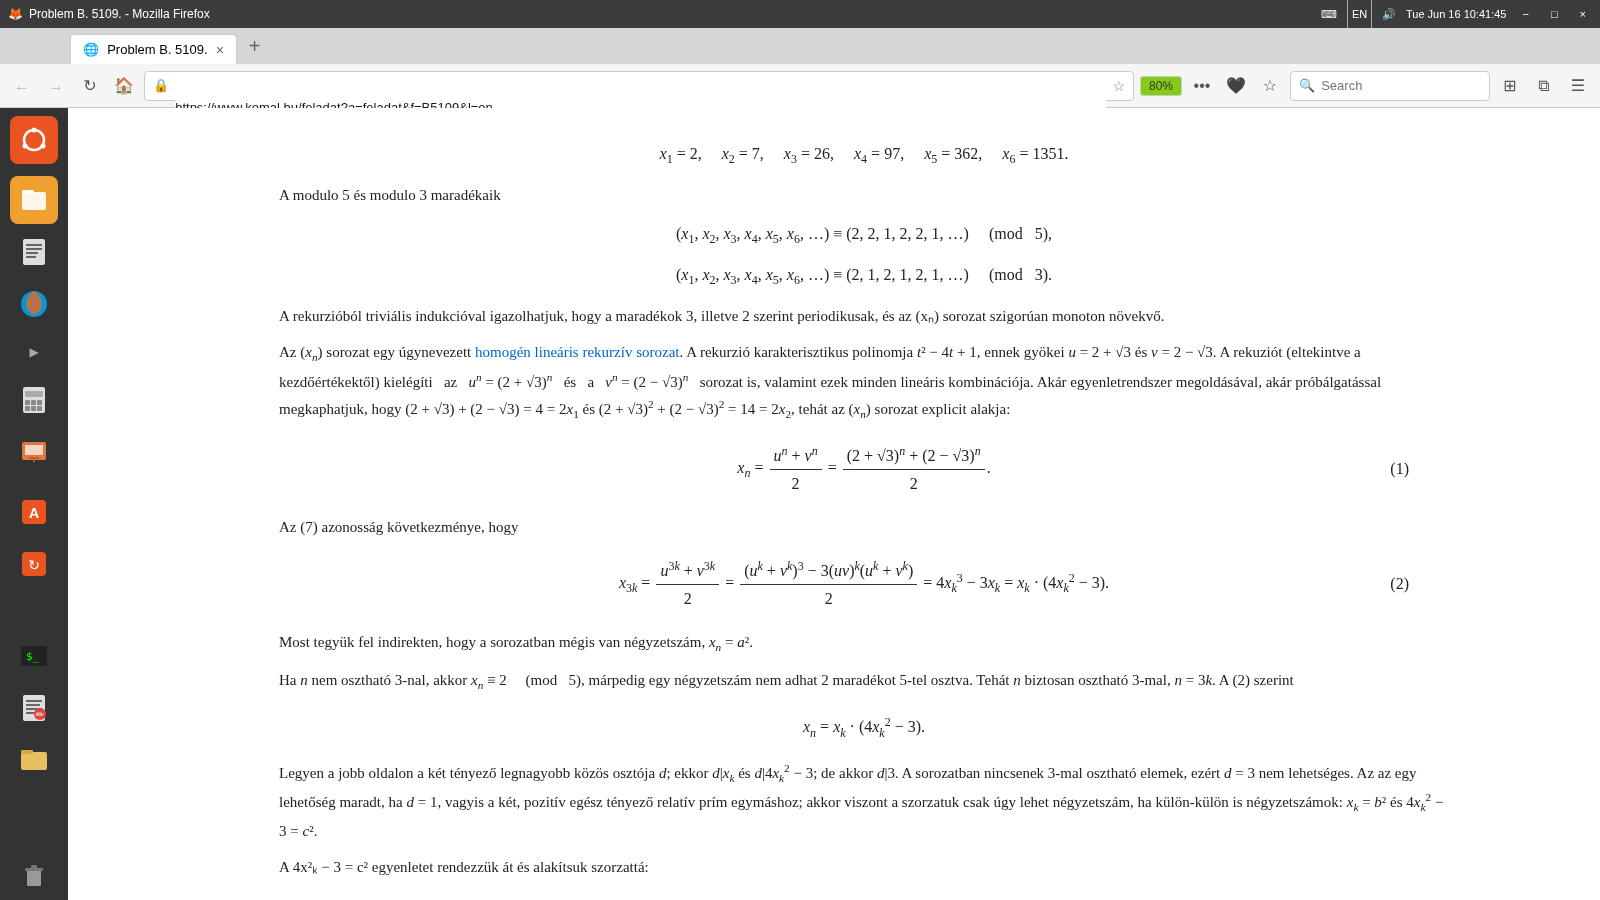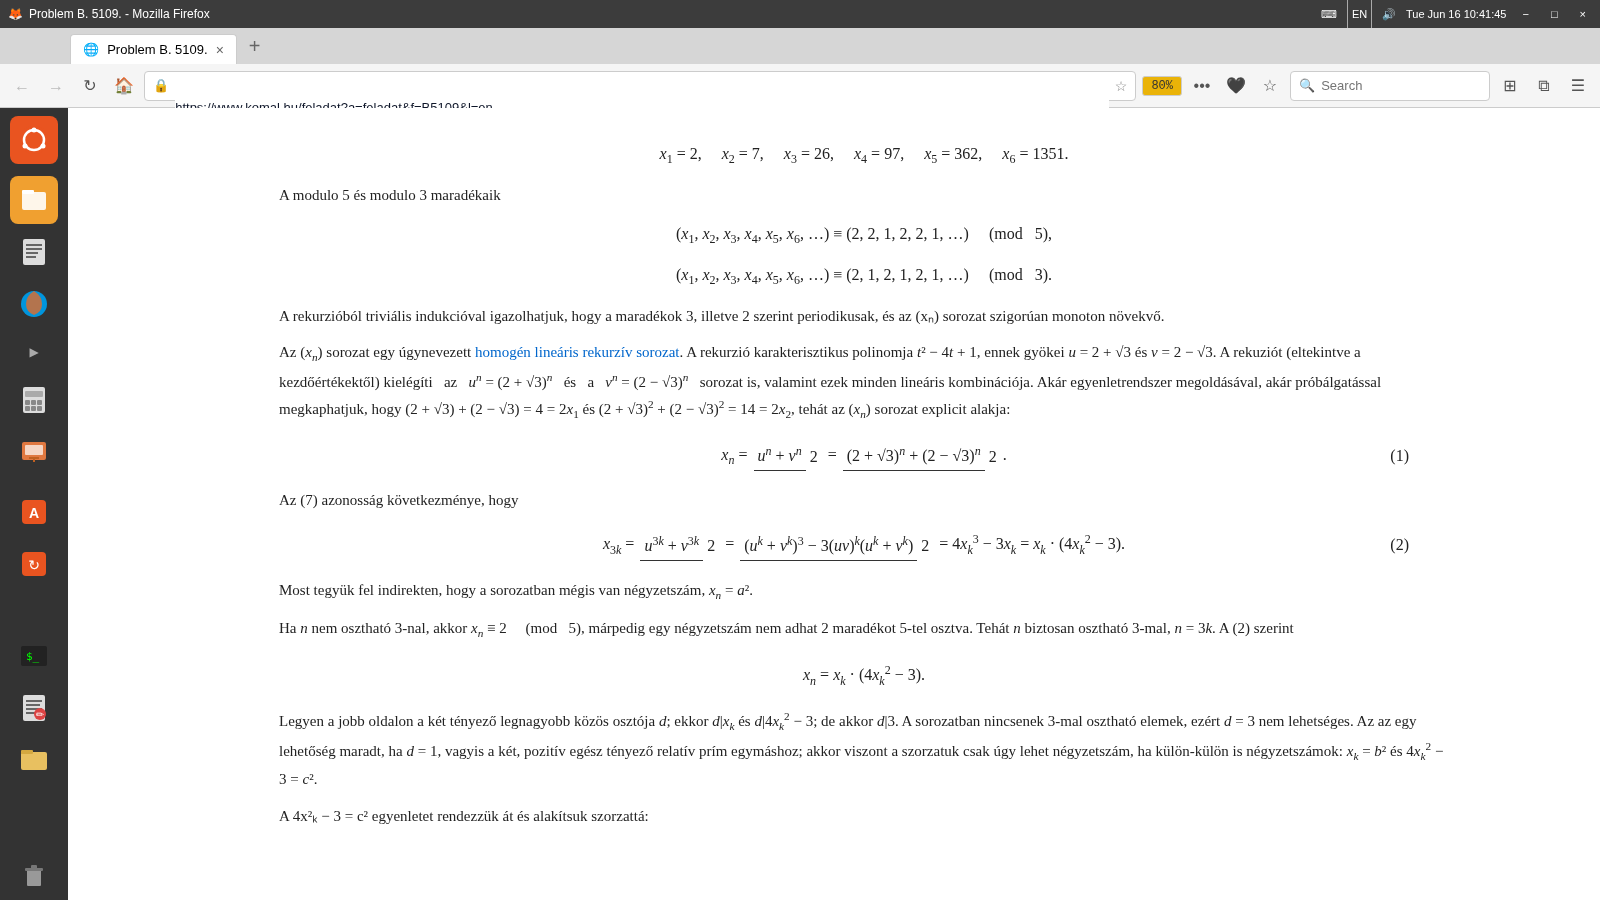--- a/index.html
+++ b/index.html
@@ -76,27 +76,26 @@
     }
     .address-bar {
       flex: 1;
       border: none;
       outline: none;
       font-size: 13px;
       color: #0f172a;
       margin-top: 44px;
     }
     .zoom-badge {
-      background: #eab308;
+      background: #84cc16;
       border: 1px solid #ccc;
       border-radius: 3px;
       padding: 2px 8px;
       font-size: 12px;
       color: #333;
-      font-family: Liberation Mono, monospace;
     }
     .search-bar-container {
       display: flex;
       align-items: center;
       background: white;
       border: 1px solid #ccc;
       border-radius: 4px;
       height: 30px;
       padding: 0 8px;
       gap: 6px;
@@ -165,21 +164,21 @@
     }
     .formula-block .eq-num {
       position: absolute;
       right: 40px;
       top: 50%;
       transform: translateY(-50%);
     }
 
     .fraction {
       display: inline-flex;
-      flex-direction: row;
+      flex-direction: column;
       align-items: center;
       vertical-align: middle;
       margin: 0 2px;
     }
     .fraction .numer { border-bottom: 1px solid #333; padding: 0 4px; }
     .fraction .denom { padding: 0 4px; }
 
     .clearfix::after { content: ''; display: table; clear: both; }
   </style>
 </head>

